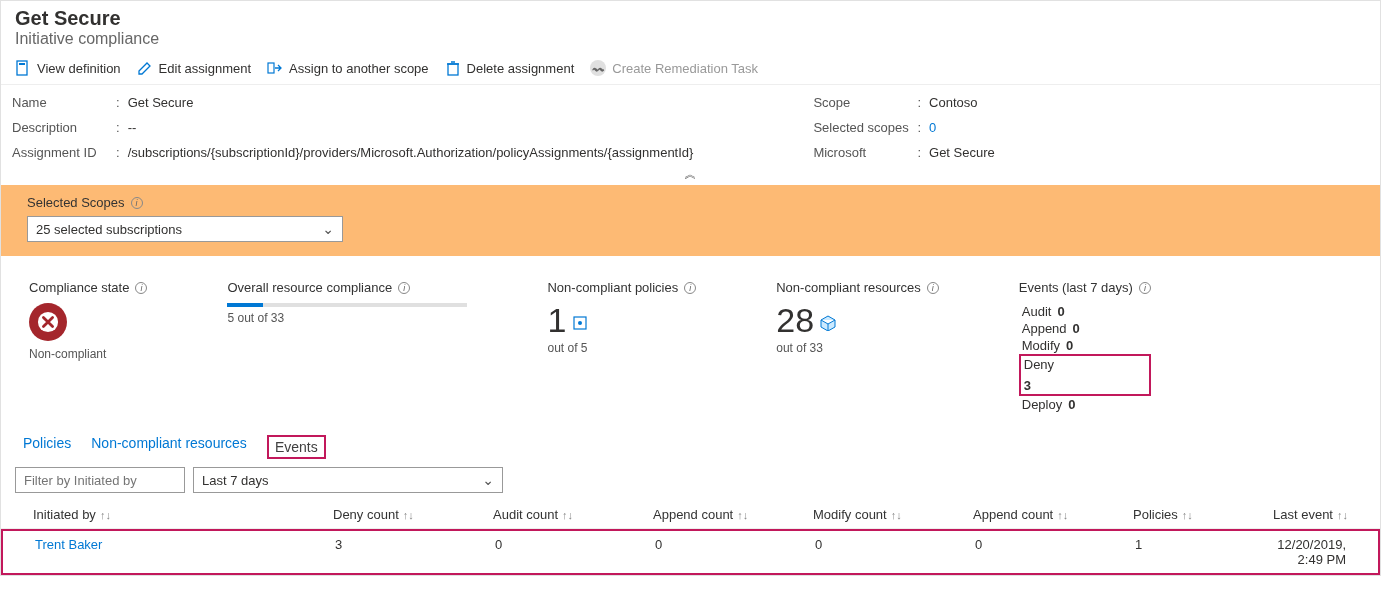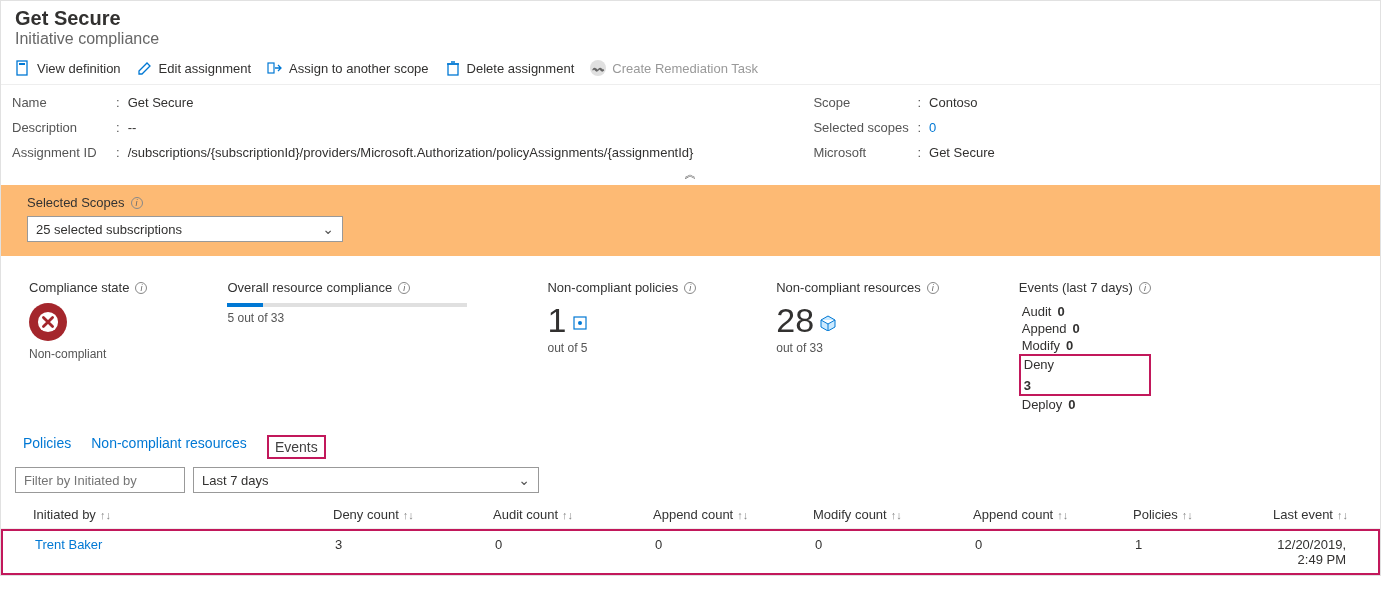--- a/index.html
+++ b/index.html
@@ -36,21 +36,21 @@
 .bar .fill { height: 100%; background: #0078d4; width: 15%; }
 .ev-list { font-size:13px; }
 .ev-list div { display:flex; gap:6px; padding:1px 3px; }
 .ev-list .highlight { border:2px solid #c2185b;flex-direction:column; }
 .ev-list .b { font-weight:600; }
 .tabs { display: flex; gap: 20px; padding: 12px 22px 8px; font-size: 14px; }
 .tab { cursor: pointer; color:#0078d4; }
 .tab.active { color: #404040; border:2px solid #c2185b; padding:2px 6px; }
 .filters { display:flex; gap:8px; padding: 0 14px 8px; }
 .filter-input { border:1px solid #999; height:26px; width:170px; padding:0 8px; font-size:13px; }
-.filter-dd { border:1px solid #999; height:26px; width:346px; display:flex; align-items:center; justify-content:space-between; padding:0 8px; font-size:13px; cursor:pointer; }
+.filter-dd { border:1px solid #999; height:26px; width:310px; display:flex; align-items:center; justify-content:space-between; padding:0 8px; font-size:13px; cursor:pointer; }
 .table { width:100%; }
 .thead, .trow { display:flex; padding:6px 32px; }
 .thead { border-bottom:1px solid #eee; font-size:13px; color:#333; }
 .thead .th { display:flex; align-items:center; gap:4px; cursor:pointer; }
 .sort { color:#888; font-size:11px; }
 .c1{width:300px;} .c2{width:160px;} .c3{width:160px;} .c4{width:160px;} .c5{width:160px;} .c6{width:160px;} .c7{width:140px;} .c8{flex:1;text-align:right;}
 .trow { border:2px solid #c2185b; font-size:13px; }
 .trow .link { color:#0078d4; cursor:pointer; }
 </style>
 </head>

